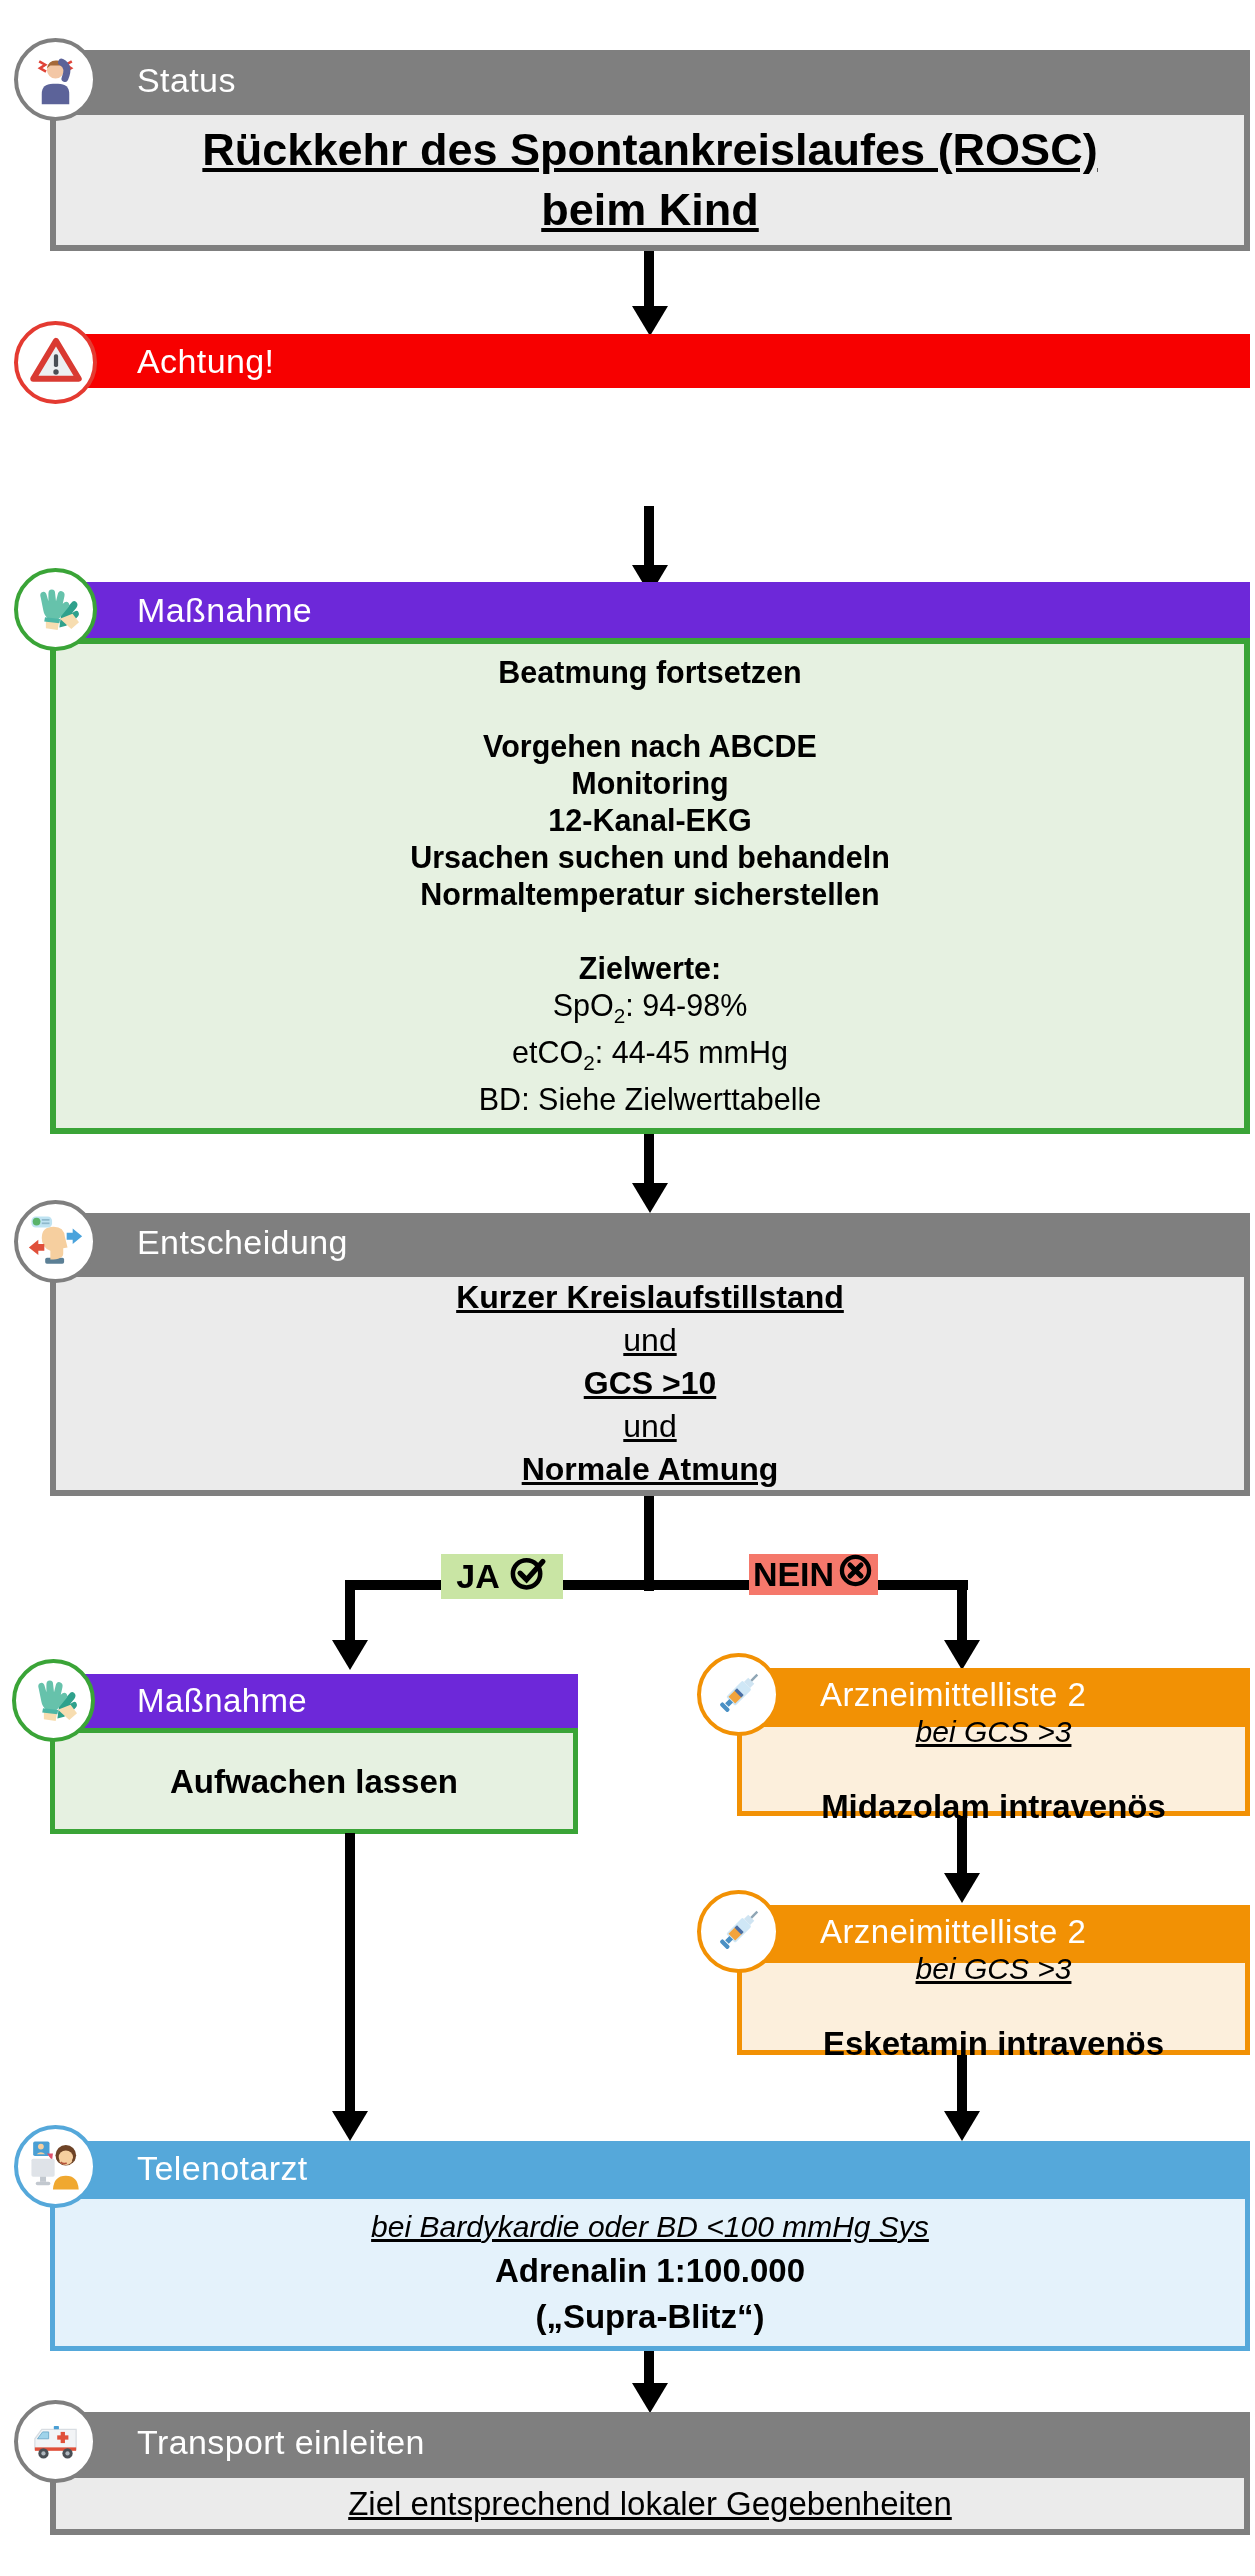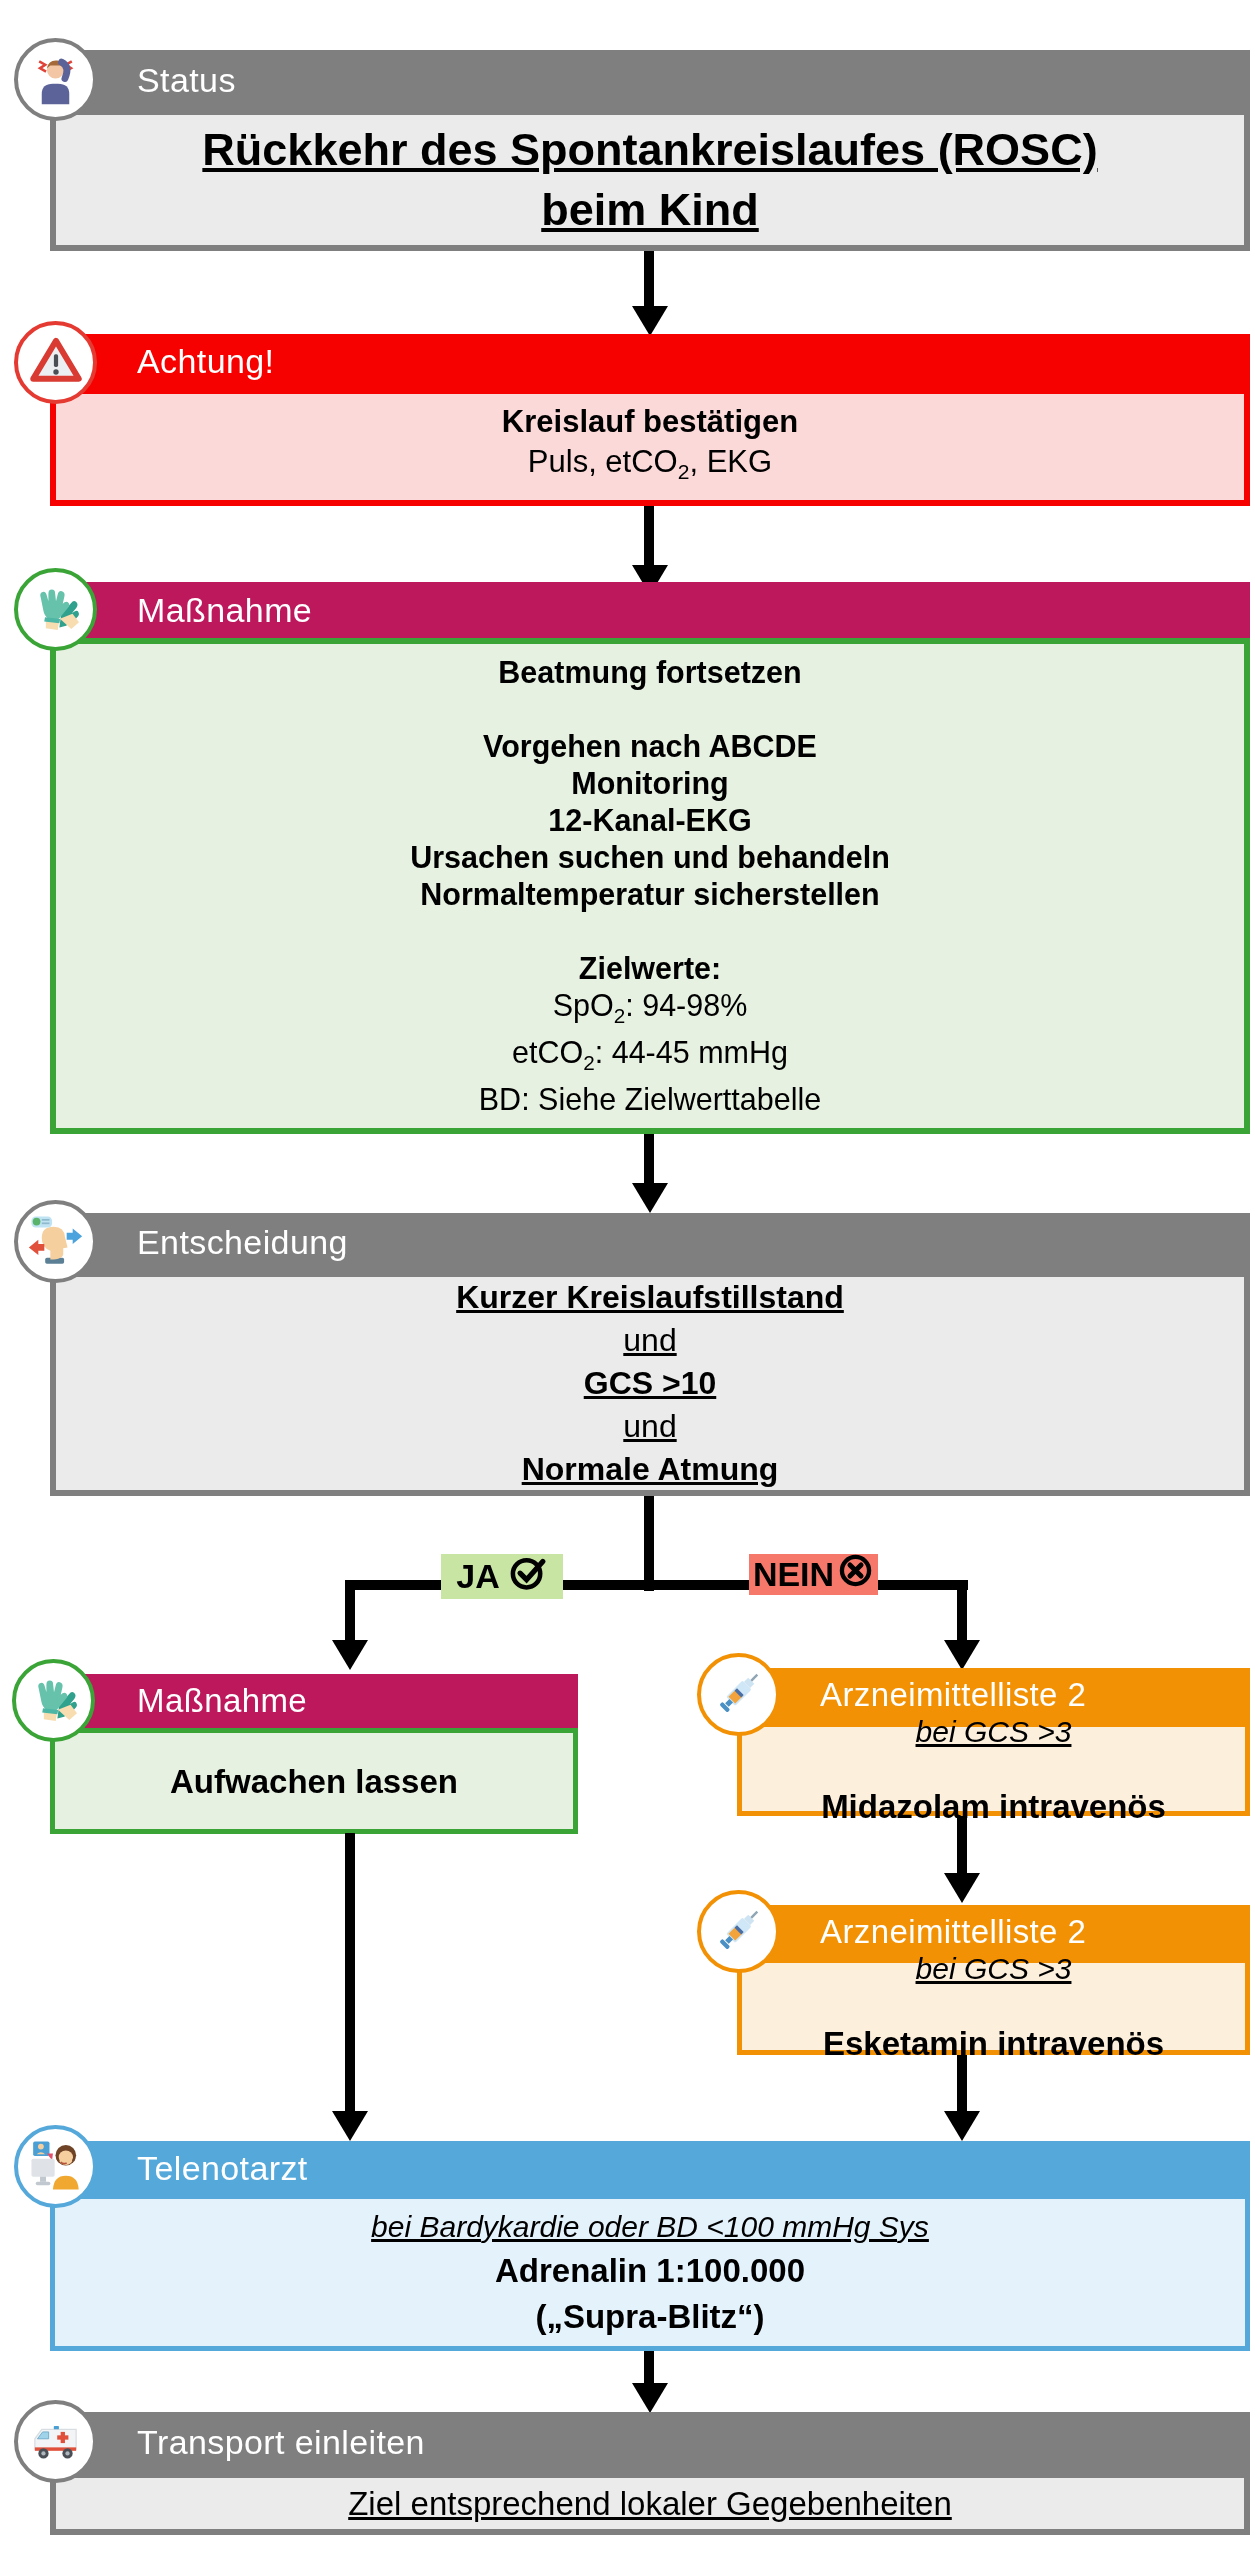--- a/index.html
+++ b/index.html
@@ -2,21 +2,21 @@
 <html style="font-size:12px"><head>
 <meta charset="utf-8">
 <style>
   html,body{margin:0;padding:0;background:#ffffff;}
   #canvas{position:relative;width:1255px;height:2576px;background:#ffffff;
           font-family:"Liberation Sans", sans-serif;color:#000;overflow:hidden;}
   .hdr{position:absolute;display:flex;align-items:center;box-sizing:border-box;
        padding-left:54px;color:#ffffff;font-size:34px;letter-spacing:0.4px;}
   .hdr-gray{background:#7f7f7f;}
   .hdr-red{background:#f70000;}
-  .hdr-green{background:#be185d;}
+  .hdr-green{background:#6d28d9;}
   .hdr-orange{background:#f29104;}
   .hdr-blue{background:#55a8da;}
   .bx{position:absolute;box-sizing:border-box;display:flex;flex-direction:column;
       align-items:center;justify-content:center;text-align:center;}
   .bx-gray{background:#ebebeb;border:6px solid #7f7f7f;text-decoration:underline;}
   .bx-red{background:#fcd9d9;border:6px solid #f70000;}
   .bx-green{background:#e6f1e1;border:6px solid #3aa437;}
   .bx-green-sm{background:#e6f1e1;border:5.2px solid #3aa437;}
   .bx-orange{background:#fcefdc;border:5.2px solid #f29104;gap:32px;}
   .bx-blue{background:#e4f2fb;border:5.2px solid #55a8da;}
@@ -81,24 +81,20 @@
       <svg width="54" height="54" viewBox="0 0 64 64">
         <path d="M32 8 L59 53 H5 Z" fill="#eceff1" stroke="#d93a32" stroke-width="7" stroke-linejoin="round"></path>
         <rect x="29.5" y="24" width="5" height="15" rx="2" fill="#4a4f55"></rect>
         <circle cx="32" cy="45" r="3.2" fill="#4a4f55"></circle>
       </svg>
     </span>
   </div>
   <div class="hdr hdr-red" style="left:83px;top:334px;width:1167px;height:54px;">
     <span>Achtung!</span>
   </div>
-  <div class="bx bx-red" style="left:50px;top:388px;width:1200px;height:118px;">
-    <div class="b42">Kreislauf bestätigen</div>
-    <div class="r42"><span>Puls, etCO</span><sub>2</sub><span>, EKG</span></div>
-  </div>
 
   <div class="stem" style="left:644px;top:506px;height:61px;"></div>
   <div class="ahead" style="left:632px;top:565px;"></div>
 
   <div class="badge bd-green" style="left:14px;top:568px;">
     <span>
       <svg width="54" height="54" viewBox="0 0 64 64">
         <path d="M38 40 l12 -14 q3 -4 6 -1 q3 3 0 7 l-5 6 3 -2 q4 -2 5 2 q1 3 -3 6 l-12 9 -8 2 z" fill="#2fa18c"></path>
         <path d="M36 46 l14 -8 9 9 -8 9 z" fill="#f7ddb0" transform="rotate(8 45 50)"></path>
         <path d="M14 20 q-2 -6 2 -7 q4 -1 5 4 l2 7 0 -9 q0 -5 4 -5 q4 0 4 5 l1 9 2 -8 q1 -5 5 -4 q4 1 3 6 l-2 9 q4 -4 7 -1 q2 3 -1 6 L36 44 q-6 6 -13 1 q-5 -4 -6 -10 z" fill="#66c2ab"></path>

